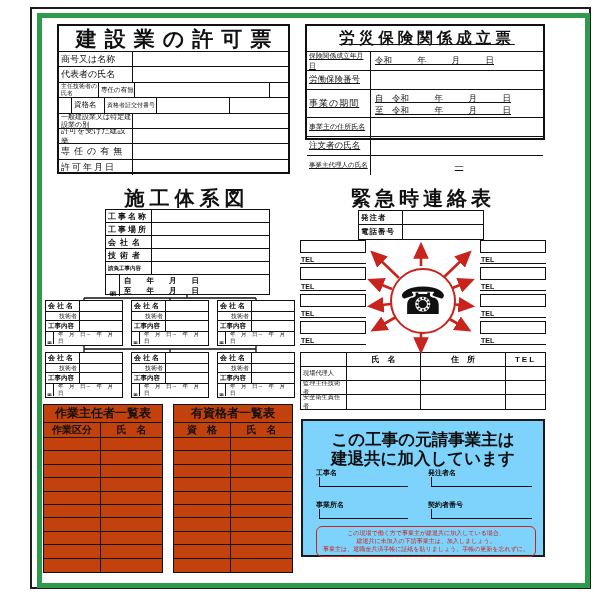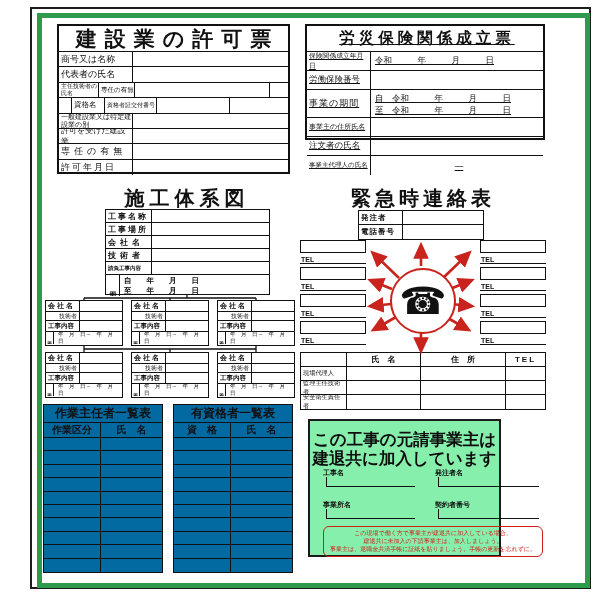--- a/index.html
+++ b/index.html
@@ -62,29 +62,29 @@
   #etable{left:300px;top:352px;width:246px;border:1.5px solid #111;background:#fff;box-sizing:border-box;}
   #etable .row{height:14px;}
   #etable .hrow{font-size:8px;font-weight:bold;}
   #etable .c1{width:46px;border-right:1px solid #111;justify-content:center;}
   #etable .c2{width:74px;border-right:1px solid #111;justify-content:center;}
   #etable .c3{width:85px;border-right:1px solid #111;justify-content:center;}
   #etable .c4{flex:1;justify-content:center;letter-spacing:2px;}
   #etable .rlab{font-size:6.2px;justify-content:flex-start;padding-left:2px;}
 
   
-  .listtable{top:404px;width:120px;border:1.5px solid #111;background:#0369a1;box-sizing:border-box;}
+  .listtable{top:404px;width:120px;border:1.5px solid #111;background:#c2410c;box-sizing:border-box;}
   .listtable .t-title{height:17px;font-size:12px;font-weight:bold;display:flex;align-items:center;justify-content:center;border-bottom:1.5px solid #111;}
   .listtable .hrow{height:15px;font-size:10px;font-weight:bold;}
   .listtable .c1{width:57px;border-right:1px solid #111;justify-content:center;}
   .listtable .c2{flex:1;justify-content:center;}
   .listtable .brow{height:13.4px;}
 
   
-  #yellow{left:308px;top:419px;width:193px;height:138px;background:#86efac;border:2px solid #1a1a1a;box-sizing:border-box;}
+  #yellow{left:301px;top:419px;width:244px;height:138px;background:#7dd3fc;border:2px solid #1a1a1a;box-sizing:border-box;}
   #yellow .yt{text-align:center;font-weight:900;font-size:16.5px;line-height:18.5px;color:#0d0d0d;}
   .yfield{position:absolute;font-size:7px;font-weight:bold;color:#111;}
   .yline{position:absolute;border-left:1.2px solid #111;border-bottom:1.2px solid #111;height:9px;}
   #rednote{position:absolute;left:13px;top:105px;width:218px;height:27px;border:1.3px solid #cc2218;border-radius:6px;
            color:#cc2218;font-size:6px;line-height:8px;text-align:center;padding-top:2px;box-sizing:content-box;}
 
   svg.overlay{position:absolute;left:0;top:0;width:600px;height:600px;pointer-events:none;z-index:3;}
   .lsp2{letter-spacing:2px;} .lsp4{letter-spacing:4px;}
 </style>
 </head>

